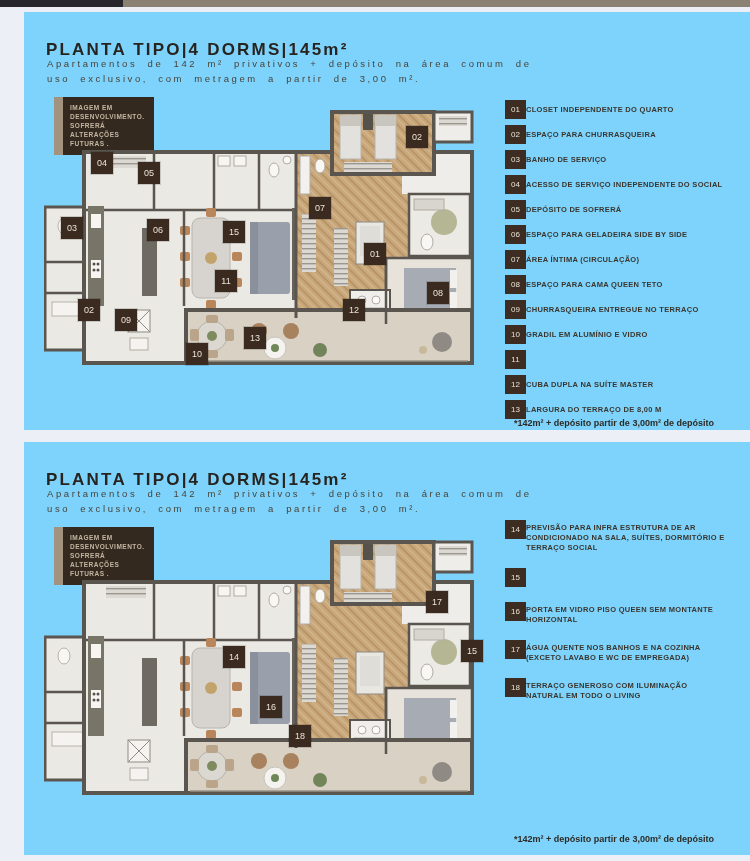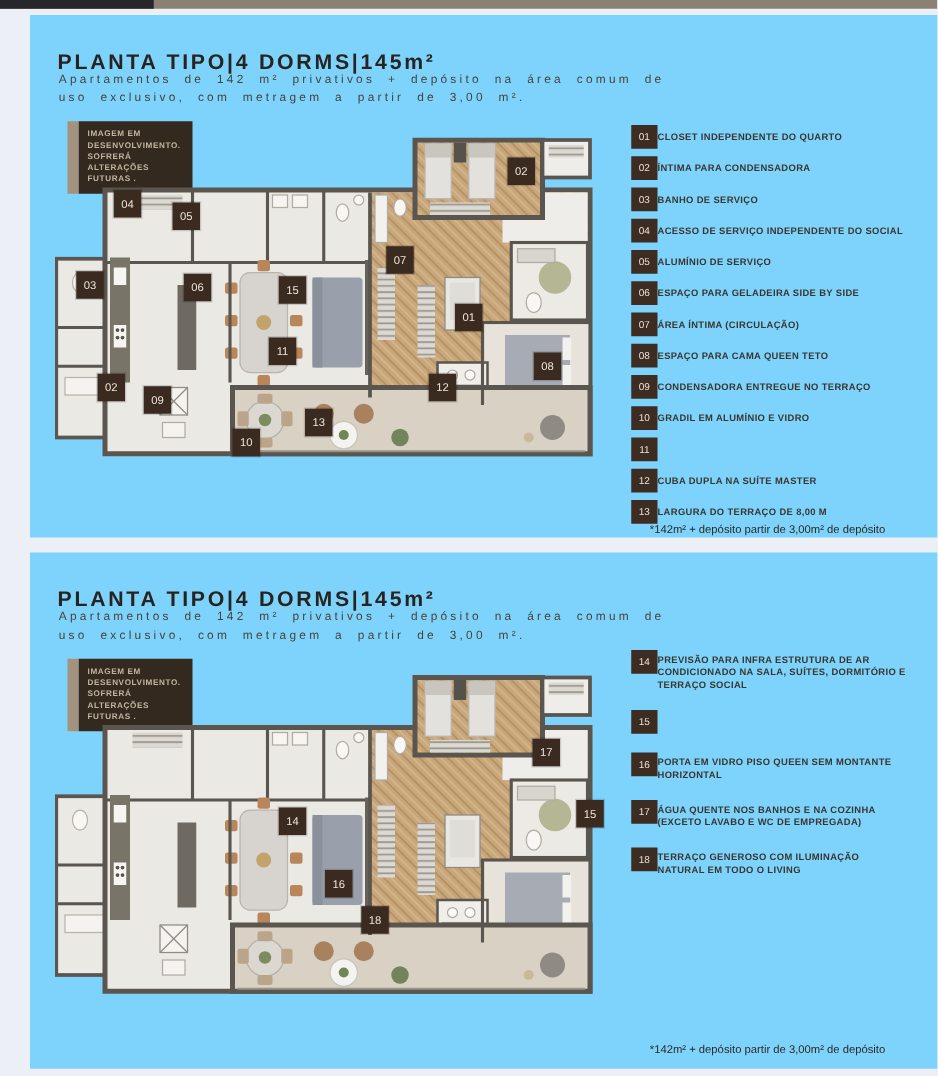--- a/index.html
+++ b/index.html
@@ -21,21 +21,21 @@
           box-shadow:0 0 0 1px rgba(0,0,0,.15);}
   .legend{position:absolute;left:481px;top:88px;width:248px;display:flex;flex-direction:column;}
   .p0 .legend{gap:6px;}
   .p1 .legend{top:78px;gap:15px;}
   .lrow{display:flex;align-items:flex-start;}
   .lbox{width:21px;height:19px;background:#3c2c21;color:#e9e1d3;font-size:8px;flex:none;
         display:flex;align-items:center;justify-content:center;}
   .llabel{margin-left:0;padding-top:3px;font-size:7.5px;font-weight:bold;color:#3a362e;
           letter-spacing:.3px;line-height:10px;max-width:200px;}
   .p0 .llabel{padding-top:5px;}
-  .footnote{position:absolute;left:470px;width:240px;text-align:center;font-size:9px;font-weight:normal;color:#2e2a23;}
+  .footnote{position:absolute;left:470px;width:240px;text-align:center;font-size:9px;font-weight:bold;color:#2e2a23;}
   .p0 .footnote{top:406px;}
   .p1 .footnote{top:834px - 442px;top:392px;}
 </style>
 </head>
 <body>
 
 <div class="page">
   <div class="topbar">
       <div class="dark"></div>
     </div>
@@ -187,49 +187,49 @@
           </div>
     </div>
 
     <div class="legend">
           <div class="lrow">
             <div class="lbox">01</div>
             <div class="llabel">CLOSET INDEPENDENTE DO QUARTO</div>
           </div>
           <div class="lrow">
             <div class="lbox">02</div>
-            <div class="llabel">ÍNTIMA PARA CONDENSADORA</div>
+            <div class="llabel">ESPAÇO PARA CHURRASQUEIRA</div>
           </div>
           <div class="lrow">
             <div class="lbox">03</div>
             <div class="llabel">BANHO DE SERVIÇO</div>
           </div>
           <div class="lrow">
             <div class="lbox">04</div>
             <div class="llabel">ACESSO DE SERVIÇO INDEPENDENTE DO SOCIAL</div>
           </div>
           <div class="lrow">
             <div class="lbox">05</div>
-            <div class="llabel">ALUMÍNIO DE SERVIÇO</div>
+            <div class="llabel">DEPÓSITO DE SOFRERÁ</div>
           </div>
           <div class="lrow">
             <div class="lbox">06</div>
             <div class="llabel">ESPAÇO PARA GELADEIRA SIDE BY SIDE</div>
           </div>
           <div class="lrow">
             <div class="lbox">07</div>
             <div class="llabel">ÁREA ÍNTIMA (CIRCULAÇÃO)</div>
           </div>
           <div class="lrow">
             <div class="lbox">08</div>
             <div class="llabel">ESPAÇO PARA CAMA QUEEN TETO</div>
           </div>
           <div class="lrow">
             <div class="lbox">09</div>
-            <div class="llabel">CONDENSADORA ENTREGUE NO TERRAÇO</div>
+            <div class="llabel">CHURRASQUEIRA ENTREGUE NO TERRAÇO</div>
           </div>
           <div class="lrow">
             <div class="lbox">10</div>
             <div class="llabel">GRADIL EM ALUMÍNIO E VIDRO</div>
           </div>
           <div class="lrow">
             <div class="lbox">11</div>
           </div>
           <div class="lrow">
             <div class="lbox">12</div>

